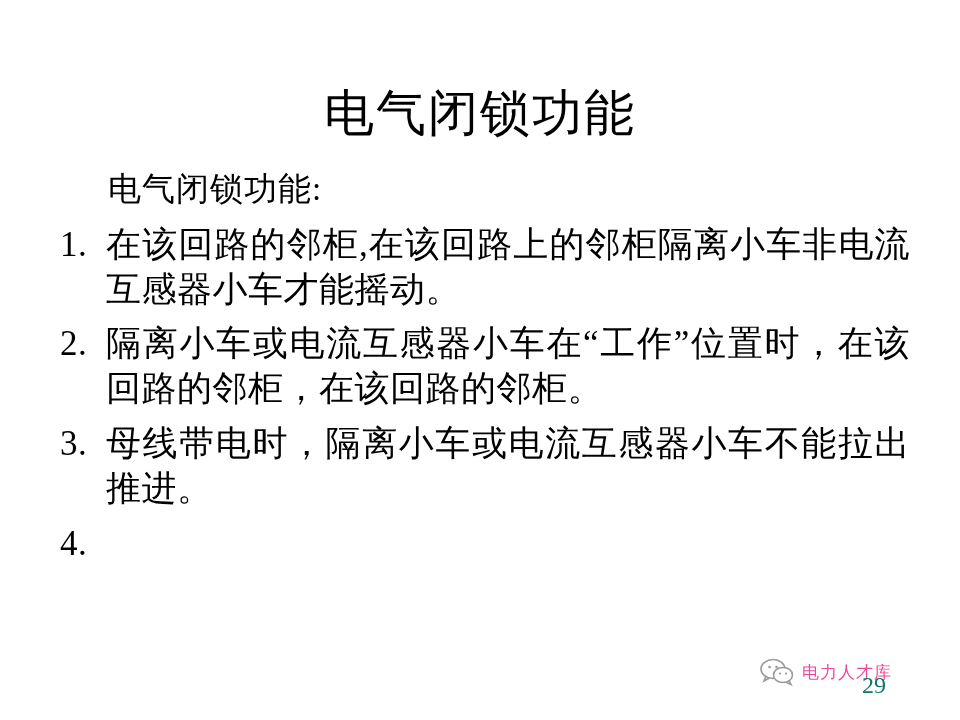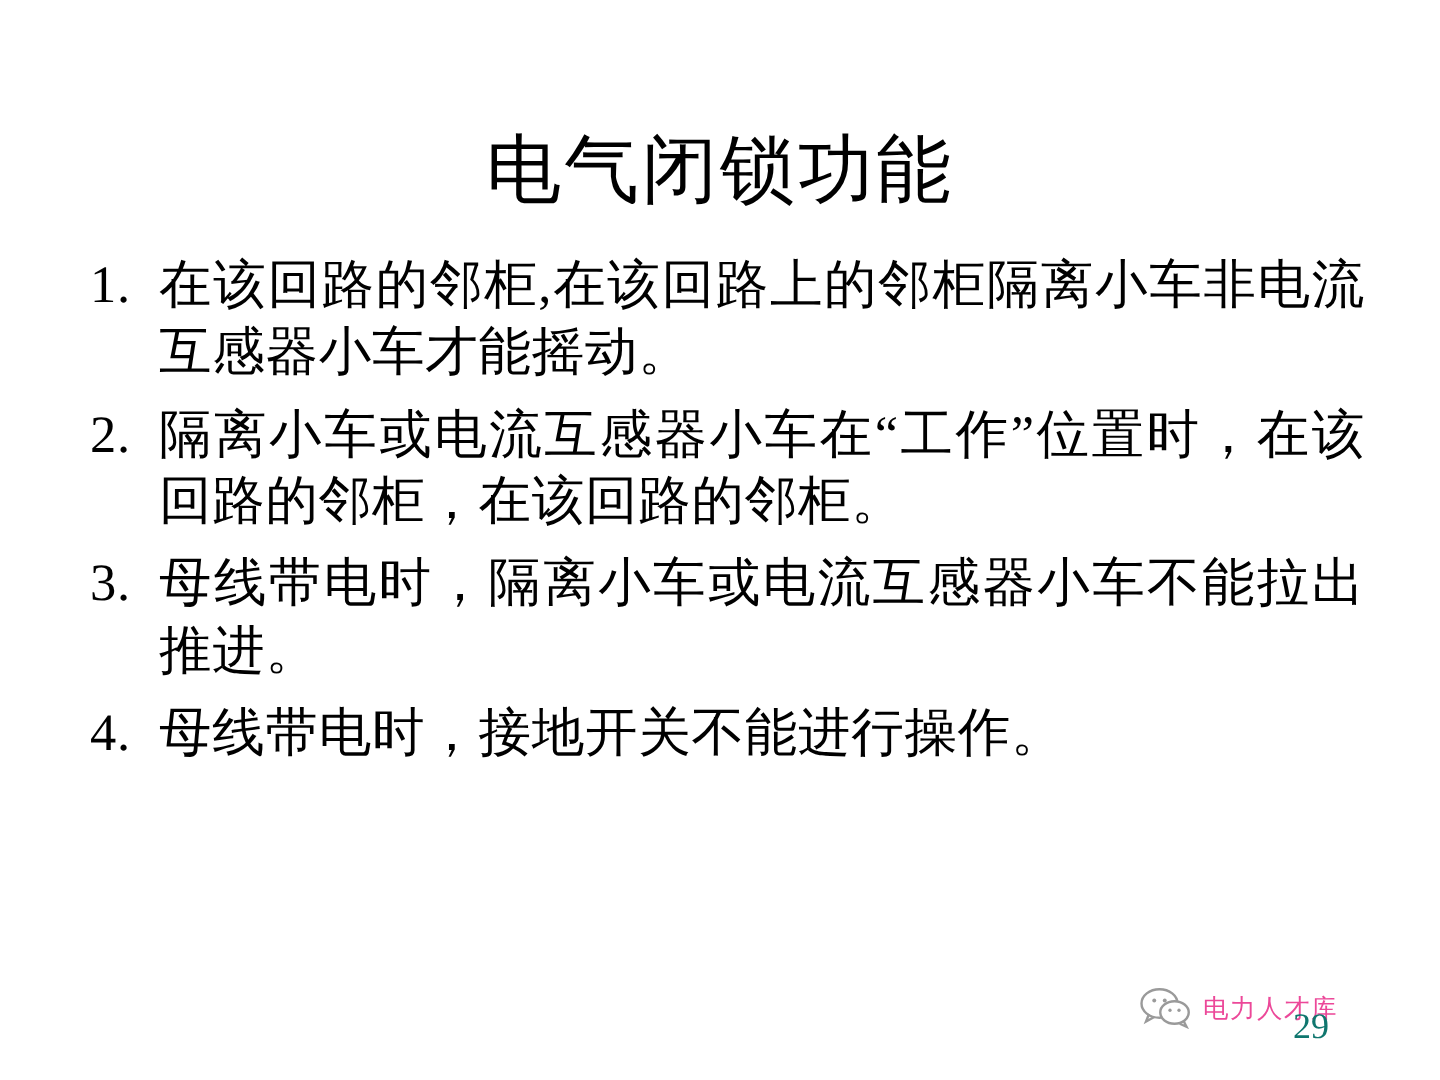--- a/index.html
+++ b/index.html
@@ -104,37 +104,37 @@
 </style>
 </head>
 <body>
 
 <div class="slide">
 
   <h1 class="slide-title">电气闭锁功能</h1>
 
   <div class="body-block">
 
+    <div class="lead-line">电气闭锁功能:</div>
 
     <ol class="points">
       <li>
         <span class="num">1.</span>
         <span>在该回路的邻柜,在该回路上的邻柜隔离小车非电流互感器小车才能摇动。</span>
       </li>
       <li>
         <span class="num">2.</span>
         <span>隔离小车或电流互感器小车在“工作”位置时，在该回路的邻柜，在该回路的邻柜。</span>
       </li>
       <li>
         <span class="num">3.</span>
         <span>母线带电时，隔离小车或电流互感器小车不能拉出推进。</span>
       </li>
       <li>
         <span class="num">4.</span>
-        <span>母线带电时，接地开关不能进行操作。</span>
       </li>
     </ol>
   </div>
 
   <div class="footer-mark">
     <span class="wechat-icon">
       <svg viewBox="0 0 34 28" width="34" height="28" aria-hidden="true">
         <ellipse cx="13" cy="11" rx="12" ry="9.5" fill="none" stroke="#9a9a9a" stroke-width="1.6"></ellipse>
         <path d="M6 18 L4 23 L9.5 20" fill="none" stroke="#9a9a9a" stroke-width="1.6"></path>
         <circle cx="9.5" cy="9" r="1.3" fill="#9a9a9a"></circle>

